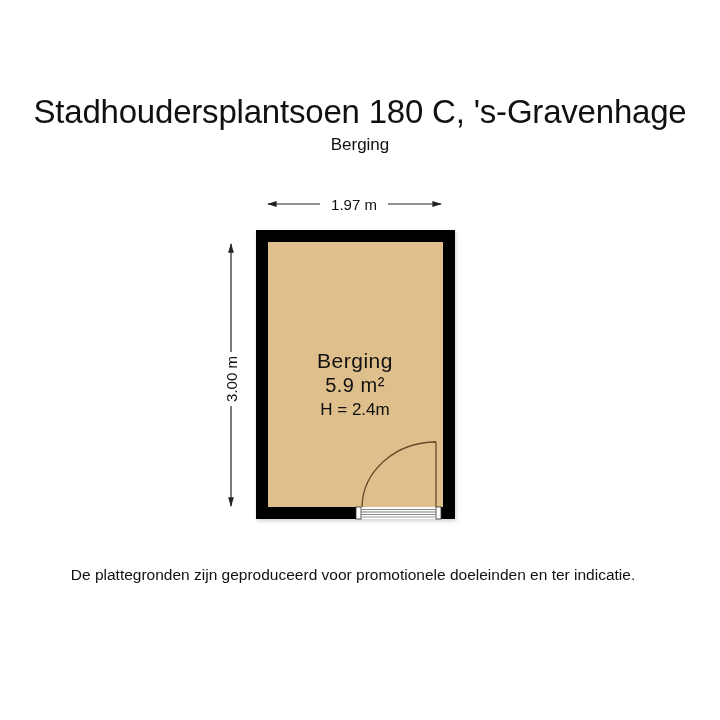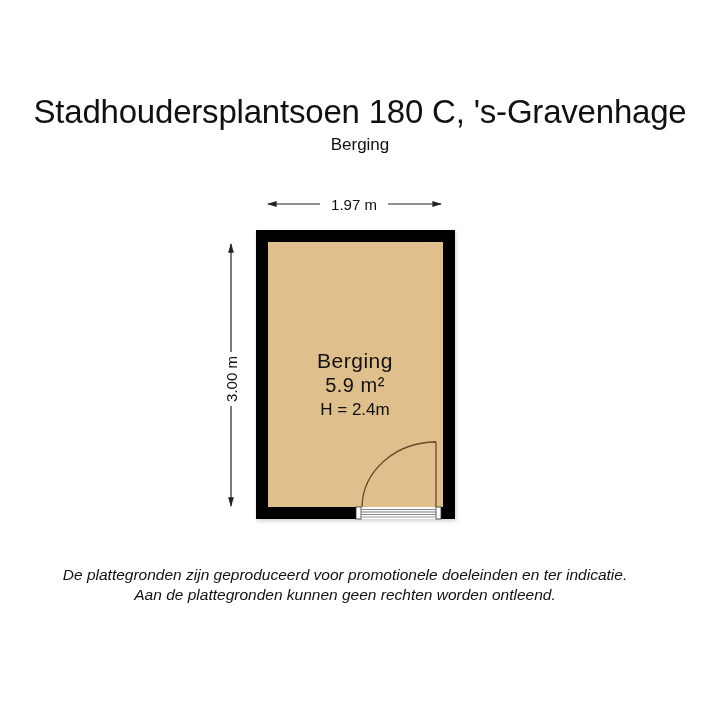--- a/index.html
+++ b/index.html
@@ -3,22 +3,22 @@
   <meta charset="utf-8">
   <style>
     html, body { margin:0; padding:0; background:#ffffff; }
     body { width:720px; height:720px; position:relative; overflow:hidden;
            font-family:"Liberation Sans", sans-serif; color:#111; }
     .title { position:absolute; left:0; width:720px; top:93px; text-align:center;
              font-size:33px; letter-spacing:-0.2px; white-space:nowrap; }
     .subtitle { position:absolute; left:0; width:720px; top:135px; text-align:center;
                 font-size:17px; }
     svg.plan { position:absolute; left:0; top:0; }
-    .footer { position:absolute; left:0; width:690px; top:565px; text-align:center;
-              font-size:15.5px; font-style:italic; line-height:20px; color:#111; }
+    .footer { position:absolute; left:8px; width:690px; top:565px; text-align:center;
+              font-size:15.5px; line-height:20px; color:#111; }
     .footer div { white-space:nowrap; }
   </style>
 </head>
 <body>
 
 <div class="title">Stadhoudersplantsoen 180 C, 's-Gravenhage</div>
 <div class="subtitle">Berging</div>
 
 <svg class="plan" width="720" height="720" viewBox="0 0 720 720">
   <defs>
@@ -66,14 +66,13 @@
 
   <g>
     <text x="355" y="368" text-anchor="middle" font-family="Liberation Sans, sans-serif" font-size="21" fill="#111" letter-spacing="0.5">Berging</text>
     <text x="355" y="392" text-anchor="middle" font-family="Liberation Sans, sans-serif" font-size="20" fill="#111" letter-spacing="0.5">5.9 m²</text>
     <text x="355" y="415" text-anchor="middle" font-family="Liberation Sans, sans-serif" font-size="17" fill="#111">H = 2.4m</text>
   </g>
 </svg>
 
 <div class="footer">
   <div>De plattegronden zijn geproduceerd voor promotionele doeleinden en ter indicatie.</div>
-  <div>Aan de plattegronden kunnen geen rechten worden ontleend.</div>
 </div>
 
 </body></html>

